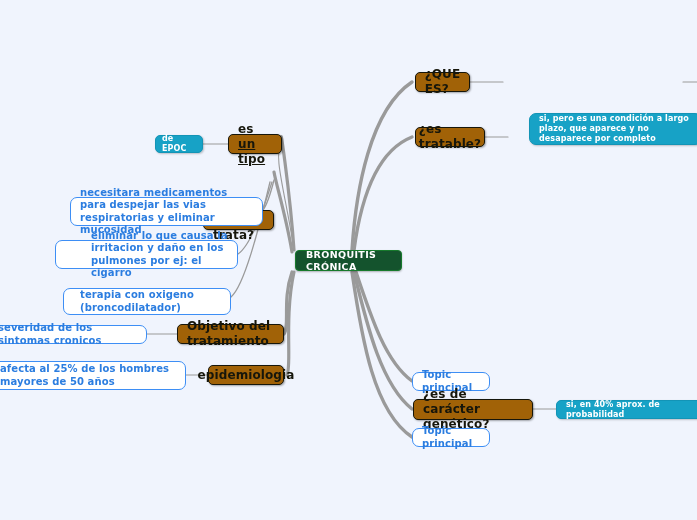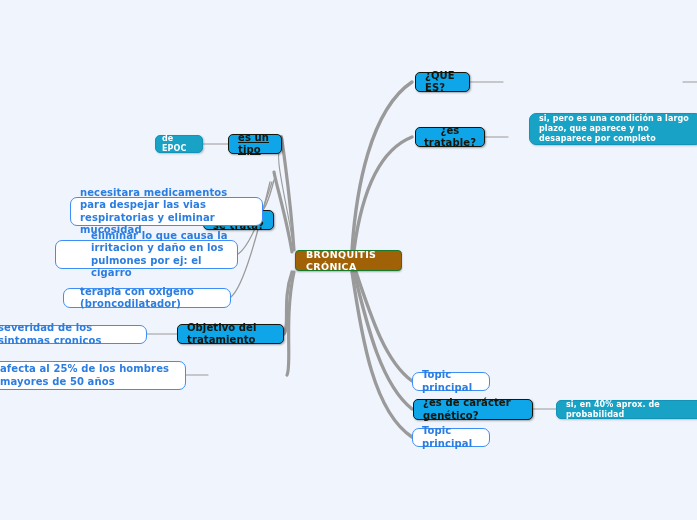--- a/index.html
+++ b/index.html
@@ -34,38 +34,38 @@
     display: flex;
     align-items: center;
     font-weight: bold;
     letter-spacing: 0.1px;
     line-height: 1.25;
     white-space: pre-line;
   }
 
   
   .node.root {
-    background: #a16207;
+    background: #14532d;
     border: 1px solid #177a2c;
     border-radius: 4px;
     color: #ffffff;
     font-size: 9.5px;
     letter-spacing: 0.35px;
     padding: 0 10px;
     justify-content: center;
     box-shadow: 0 1px 2px rgba(0,0,0,0.28);
   }
 
   
   .node.yellow {
-    background: #0ea5e9;
+    background: #a16207;
     border: 1.5px solid #16160b;
     border-radius: 5px;
     color: #16160b;
-    font-size: 10px;
+    font-size: 12px;
     padding: 4px 9px;
     justify-content: center;
     box-shadow: 1px 1px 2px rgba(0,0,0,0.33);
   }
 
   
   .node.teal {
     background: #17a2c6;
     border: 1px solid #1394b6;
     border-radius: 5px;
@@ -129,21 +129,21 @@
       <path d="M 177 334 L 147 334" stroke-width="1.2"></path>
       <path d="M 208 375 L 186 375" stroke-width="1.2"></path>
     </g>
   </svg>
 
   <div class="node root" style="left:295px; top:250px; width:107px; height:21px;">BRONQUITIS CRÓNICA</div>
 
   <div class="node yellow" style="left:415px; top:72px; width:55px; height:20px;">¿QUE ES?</div>
 
 
-  <div class="node yellow" style="left:415px; top:127px; width:70px; height:20px;text-align:center;">¿es tratable?</div>
+  <div class="node yellow" style="left:415px; top:127px; width:70px; height:20px;">¿es tratable?</div>
 
   <div class="node teal" style="left:529px; top:113px; width:173px; height:32px;border-radius:7px;">si, pero es una condición a largo plazo, que aparece y no desaparece por completo</div>
 
   <div class="node outline" style="left:412px; top:372px; width:78px; height:19px; justify-content:center;">Topic principal</div>
 
   <div class="node yellow" style="left:413px; top:399px; width:120px; height:21px;">¿es de carácter genético?</div>
 
   <div class="node teal" style="left:556px; top:400px; width:148px; height:19px;">si, en 40% aprox. de probabilidad</div>
 
   <div class="node outline" style="left:412px; top:428px; width:78px; height:19px; justify-content:center;">Topic principal</div>
@@ -151,22 +151,23 @@
   <div class="node yellow" style="left:228px; top:134px; width:54px; height:20px;text-decoration:underline;">es un tipo</div>
 
   <div class="node teal" style="left:155px; top:135px; width:48px; height:18px; justify-content:center; padding:0 6px;">de EPOC</div>
 
   <div class="node yellow" style="left:203px; top:162px; width:71px; height:20px;margin-top:48px;">¿como se trata?</div>
 
   <div class="node outline" style="left:70px; top:197px; width:193px; height:29px;">necesitara medicamentos para despejar las vias respiratorias y eliminar mucosidad</div>
 
   <div class="node outline" style="left:55px; top:240px; width:183px; height:29px;padding-left:35px;">eliminar lo que causa la irritacion y daño en los pulmones por ej: el cigarro</div>
 
-  <div class="node outline" style="left:63px; top:288px; width:168px; height:20px;padding-left:16px;">terapia con oxigeno (broncodilatador)</div>
+  <div class="node outline" style="left:63px; top:288px; width:168px; height:27px;padding-left:16px;">terapia con oxigeno (broncodilatador)</div>
 
   <div class="node yellow" style="left:177px; top:324px; width:107px; height:20px;">Objetivo del tratamiento</div>
 
   <div class="node outline" style="left:-12px; top:325px; width:159px; height:19px;">severidad de los sintomas cronicos</div>
 
+  <div class="node yellow" style="left:208px; top:365px; width:76px; height:20px;">epidemiologia</div>
 
   <div class="node outline" style="left:-10px; top:361px; width:196px; height:29px;">afecta al 25% de los hombres mayores de 50 años</div>
 
 </div>
 
 </body></html>

